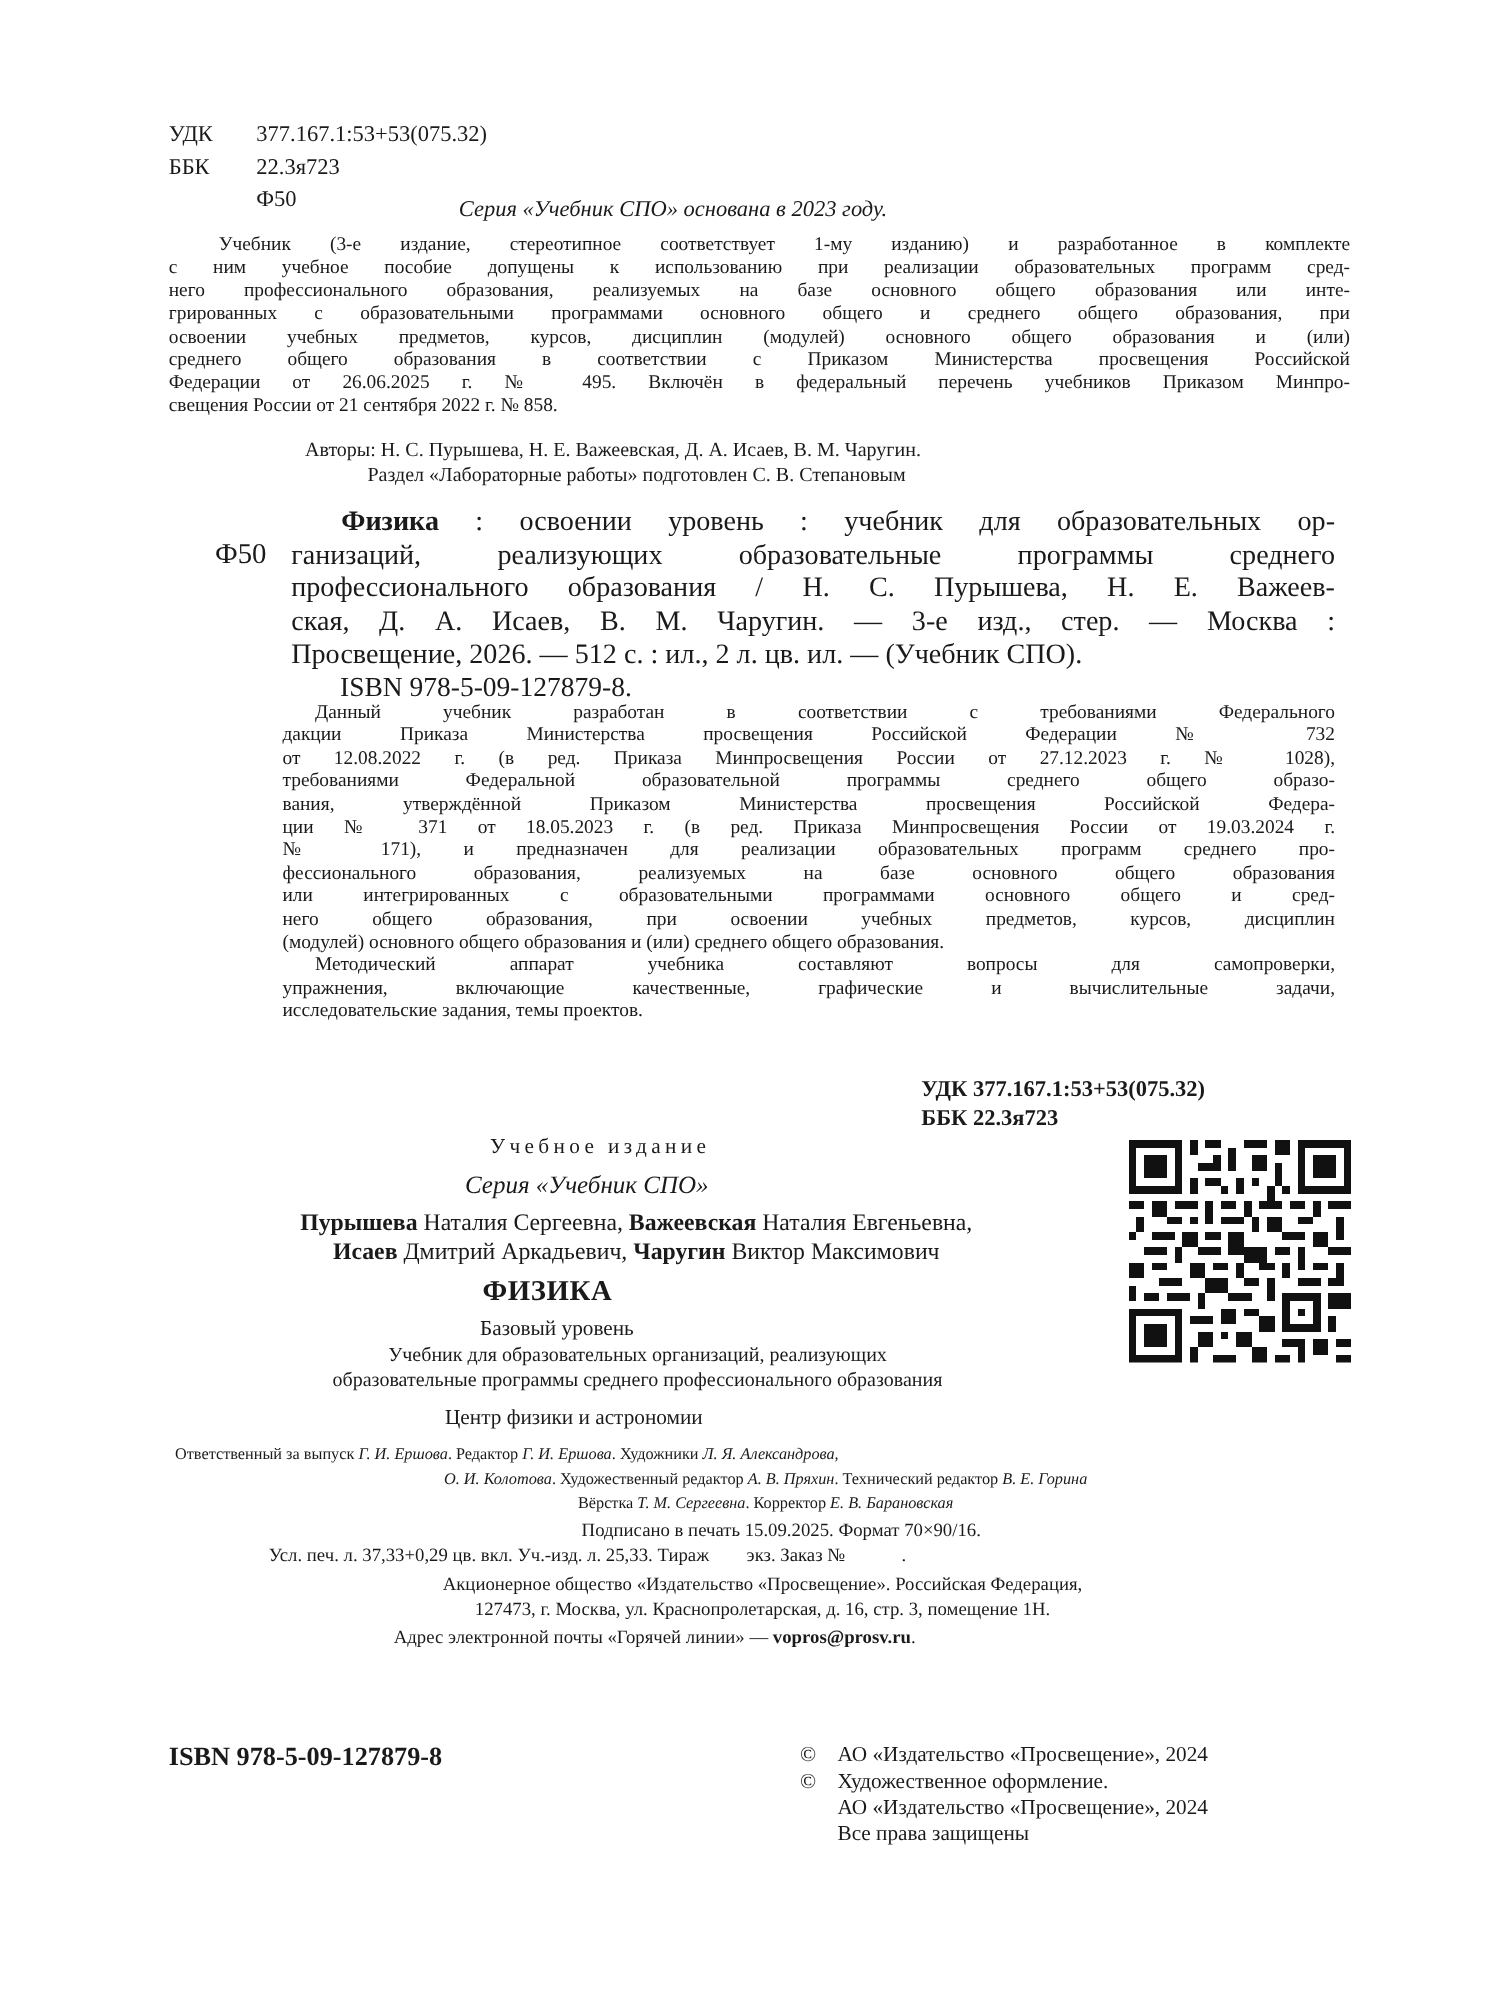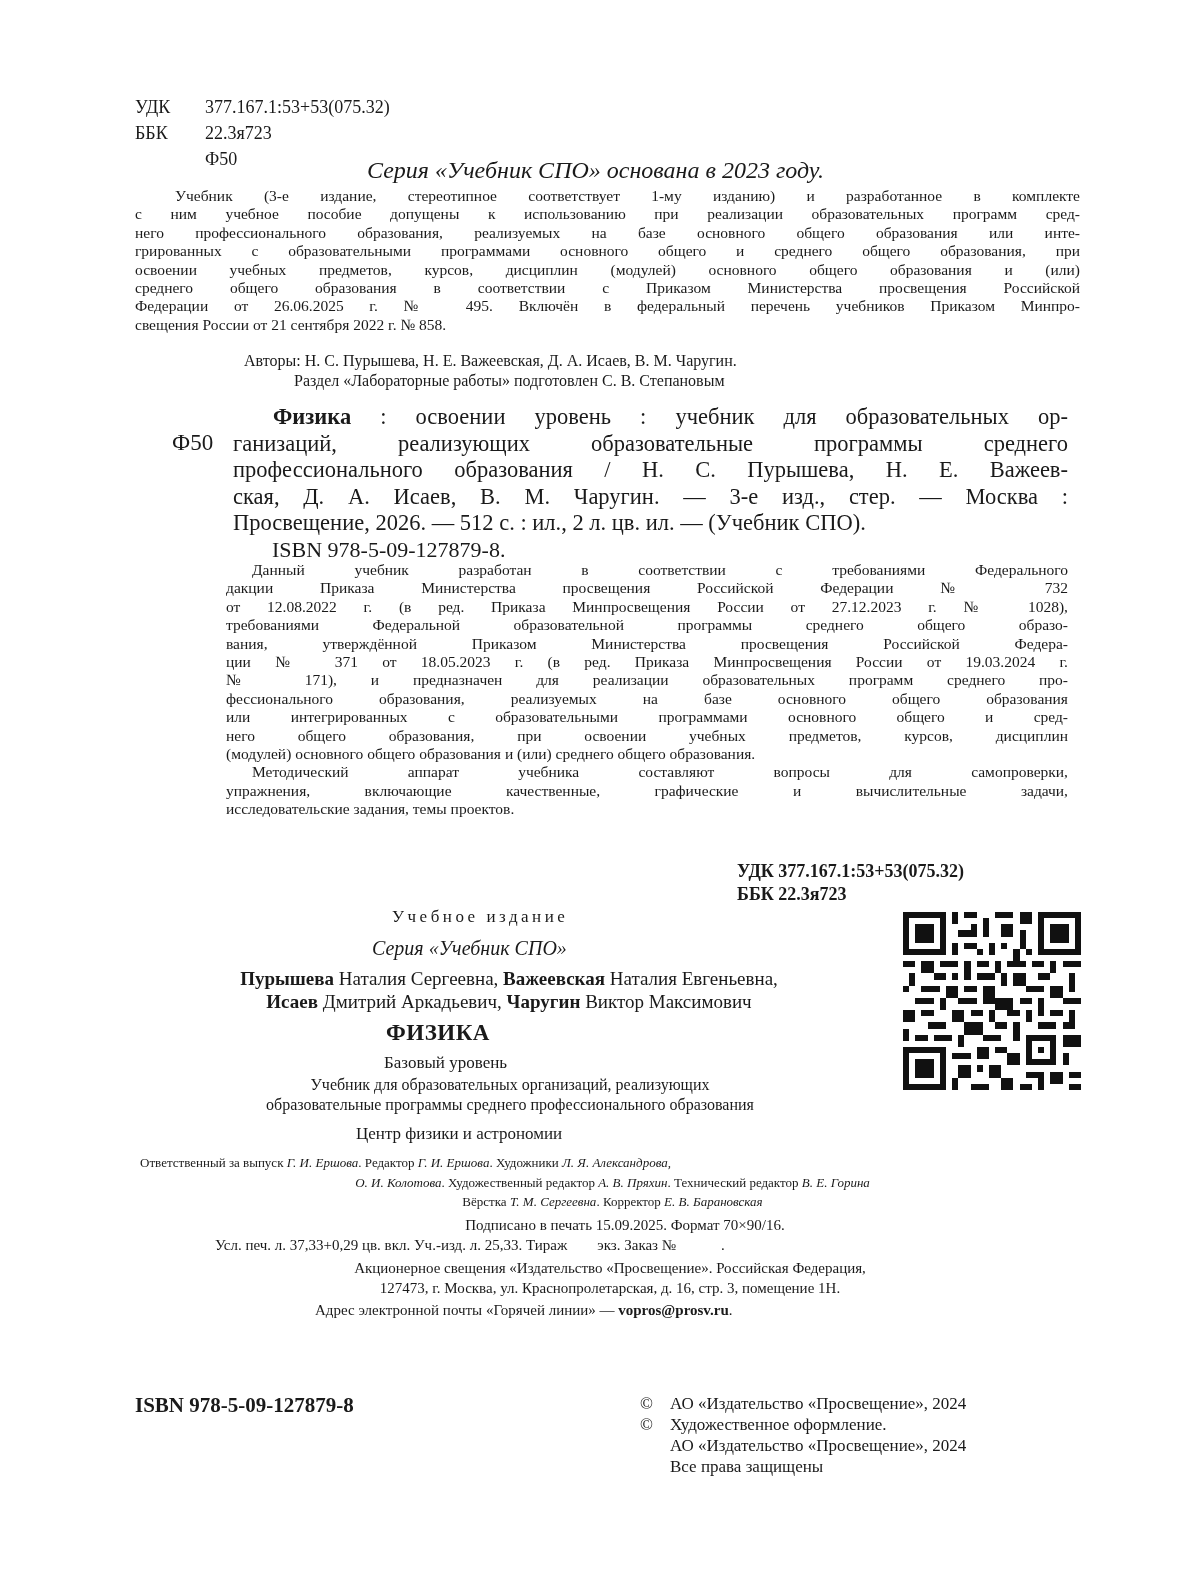--- a/index.html
+++ b/index.html
@@ -6,21 +6,21 @@
     body { width: 1200px; height: 1596px; position: relative; overflow: hidden;
       font-family: "Liberation Serif", "DejaVu Serif", serif; color: #1a1a1a; }
     .abs { position: absolute; white-space: nowrap; }
     .b { font-weight: bold; }
     .i { font-style: italic; }
 
     
     .codes { left: 135px; top: 94px; font-size: 18px; line-height: 26px; }
     .codes .row { display: flex; }
     .codes .lbl { width: 70px; display: inline-block; }
-    .series-note { left: 367px; top: 157px; font-size: 24px; font-style: italic; }
+    .series-note { left: 367px; top: 157px; font-size: 18px; font-style: italic; }
 
     .para { font-size: 15.5px; line-height: 18.4px; text-align: justify; text-align-last: left; white-space: normal; }
     .p1 { left: 135px; top: 187px; width: 945px; }
     .p1 .ind { padding-left: 40px; }
     .authors { left: 244px; top: 351px; font-size: 16px; line-height: 19px; }
     .section-note { left: 294px; top: 371px; font-size: 16px; line-height: 19px; }
 
     .f50-side { left: 172px; top: 430px; font-size: 23px; }
     .biblio { left: 233px; top: 404px; width: 835px; font-size: 22.5px; line-height: 26.5px;
       white-space: normal; text-align: justify; text-align-last: justify; }
@@ -140,21 +140,21 @@
   <div class="line1"><span>Ответственный за выпуск </span><span class="i">Г. И. Ершова</span><span>. Редактор </span><span class="i">Г. И. Ершова</span><span>. Художники </span><span class="i">Л. Я. Александрова,</span></div>
   <div><span class="i">О. И. Колотова</span><span>. Художественный редактор </span><span class="i">А. В. Пряхин</span><span>. Технический редактор </span><span class="i">В. Е. Горина</span></div>
   <div><span>Вёрстка </span><span class="i">Т. М. Сергеевна</span><span>. Корректор </span><span class="i">Е. В. Барановская</span></div>
 </div>
 
 <div class="abs print">
   <div>Подписано в печать 15.09.2025. Формат 70×90/16.</div>
   <div class="l2" style="white-space:pre">Усл. печ. л. 37,33+0,29 цв. вкл. Уч.-изд. л. 25,33. Тираж        экз. Заказ №            .</div>
 </div>
 <div class="abs publisher">
-  <div>Акционерное свещения «Издательство «Просвещение». Российская Федерация,</div>
+  <div>Акционерное общество «Издательство «Просвещение». Российская Федерация,</div>
   <div>127473, г. Москва, ул. Краснопролетарская, д. 16, стр. 3, помещение 1Н.</div>
 </div>
 <div class="abs email">
   <span>Адрес электронной почты «Горячей линии» — </span><span class="b">vopros@prosv.ru</span><span>.</span>
 </div>
 
 <div class="abs qr">
   <svg width="178" height="178" viewBox="0 0 29 29" shape-rendering="crispEdges">
     <rect width="29" height="29" fill="#fff"></rect>
     <g fill="#111">

